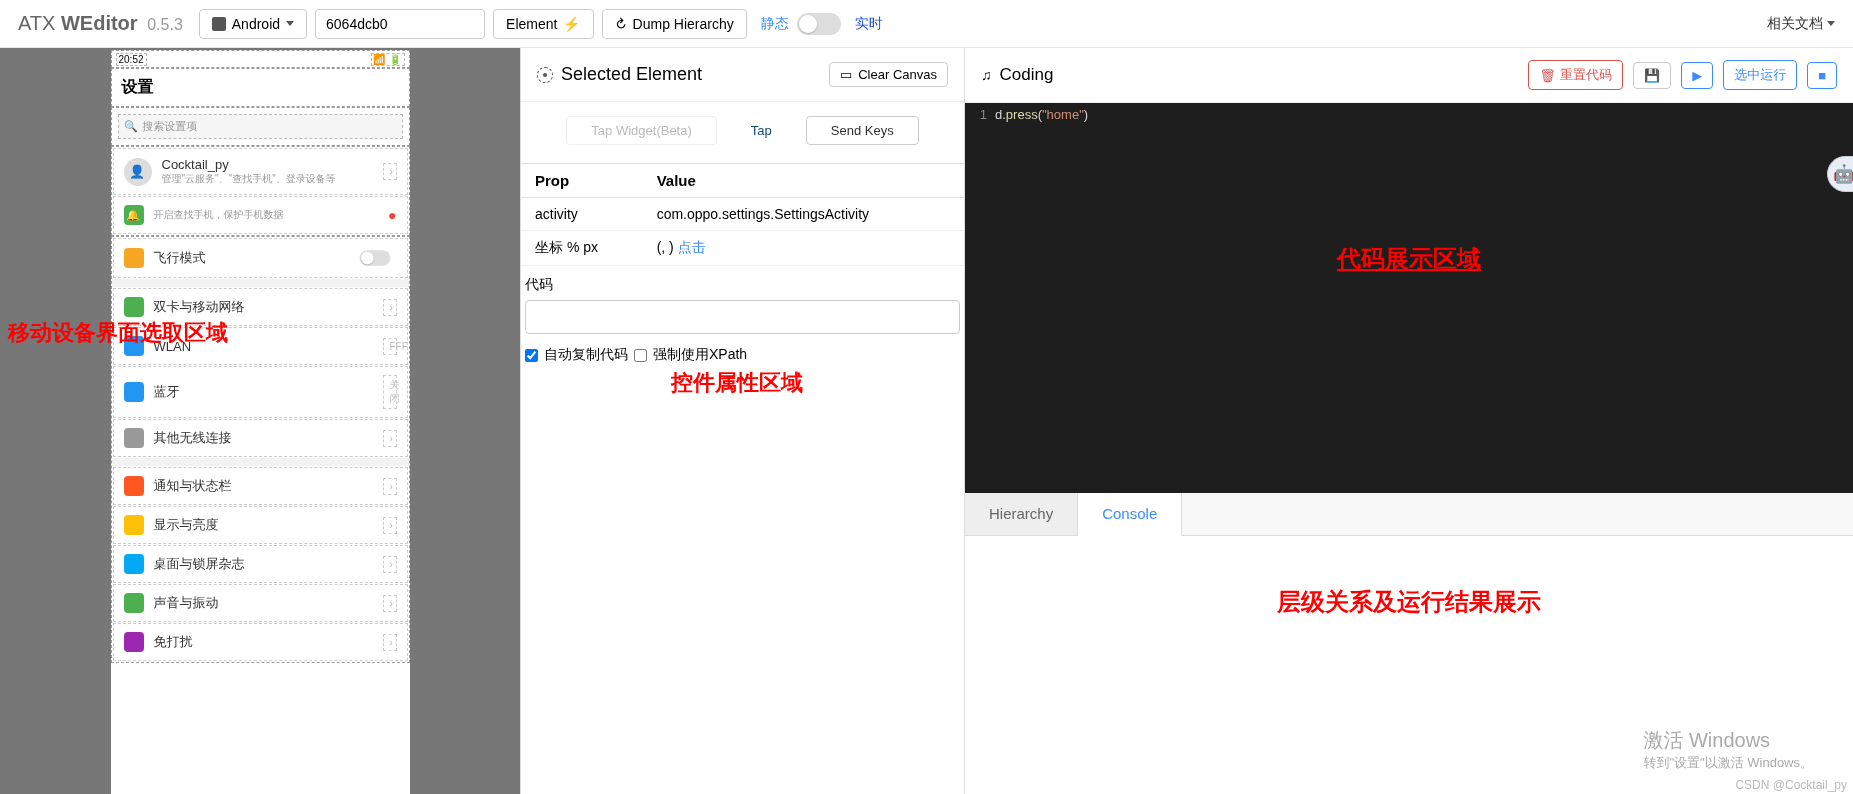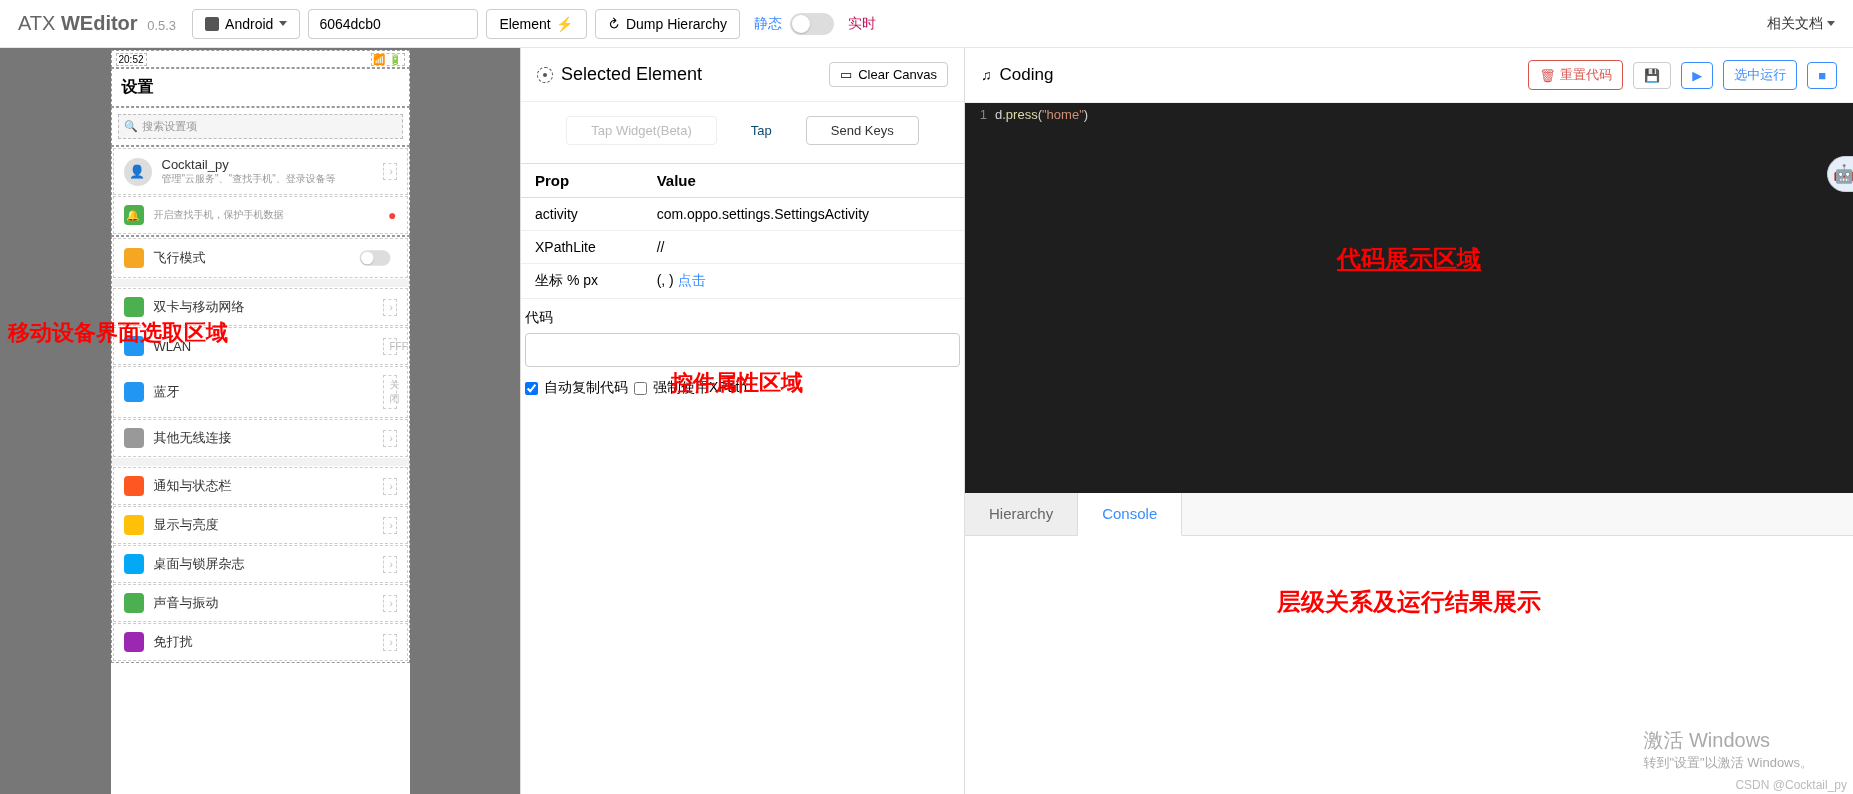--- a/index.html
+++ b/index.html
@@ -2,28 +2,28 @@
 <html><head>
   <meta charset="utf-8">
   <style>
     * { margin: 0; padding: 0; box-sizing: border-box; font-family: -apple-system, BlinkMacSystemFont, "Segoe UI", Helvetica, Arial, sans-serif; }
     body { background: #fff; overflow: hidden; width: 1853px; height: 794px; position: relative; }
     
     
     .top-toolbar { height: 48px; border-bottom: 1px solid #e7e7e7; display: flex; align-items: center; padding: 0 18px; gap: 8px; }
     .brand { font-size: 20px; color: #666; margin-right: 8px; white-space: nowrap; }
     .brand b { font-weight: bold; }
-    .brand .version { font-size: 13px; color: #999; margin-left: 4px; }
+    .brand .version { font-size: 16px; color: #999; margin-left: 4px; }
     .tb-btn { background: #fff; border: 1px solid #ccc; border-radius: 4px; padding: 6px 12px; font-size: 14px; display: inline-flex; align-items: center; gap: 6px; cursor: pointer; white-space: nowrap; }
     .tb-input { background: #fff; border: 1px solid #ccc; border-radius: 4px; padding: 6px 10px; font-size: 14px; width: 170px; }
     .caret-down { width: 0; height: 0; border-left: 4px solid transparent; border-right: 4px solid transparent; border-top: 5px solid #555; display: inline-block; }
     .android-ico { width: 14px; height: 14px; background: #555; border-radius: 2px; display: inline-block; }
     .connect-ico { color: #5cb85c; font-weight: bold; }
     .reload-ico { display: inline-block; transform: rotate(45deg); }
-    .toggle-label { color: #be185d; font-size: 14px; margin-left: 6px; }
+    .toggle-label { color: #1d4ed8; font-size: 14px; margin-left: 6px; }
     .toggle { width: 44px; height: 22px; background: #ddd; border-radius: 11px; position: relative; }
     .toggle::after { content: ""; position: absolute; width: 18px; height: 18px; background: #fff; border-radius: 50%; top: 2px; left: 2px; box-shadow: 0 1px 2px rgba(0,0,0,0.2); }
     .spacer { flex: 1; }
     .docs-link { color: #333; font-size: 14px; display: flex; align-items: center; gap: 4px; }
 
     
     .main { display: flex; height: 746px; }
     
     
     .left-panel { width: 520px; background: #777; display: flex; justify-content: center; overflow: hidden; position: relative; }
@@ -231,24 +231,20 @@
             <th>Prop</th>
             <th>Value</th>
           </tr>
       </tbody>
         <tbody id="props-body">
           <tr>
             <td>activity</td>
             <td>com.oppo.settings.SettingsActivity</td>
           </tr>
           <tr>
-            <td>XPathLite</td>
-            <td>//</td>
-          </tr>
-          <tr>
             <td>坐标 % px</td>
             <td>(, ) <span class="link">点击</span></td>
           </tr>
         </tbody>
     </table>
     <div class="code-label">代码</div>
     <input class="code-input" style="">
     <div class="check-row">
       <input type="checkbox" checked="" style="">
       <span>自动复制代码</span>

